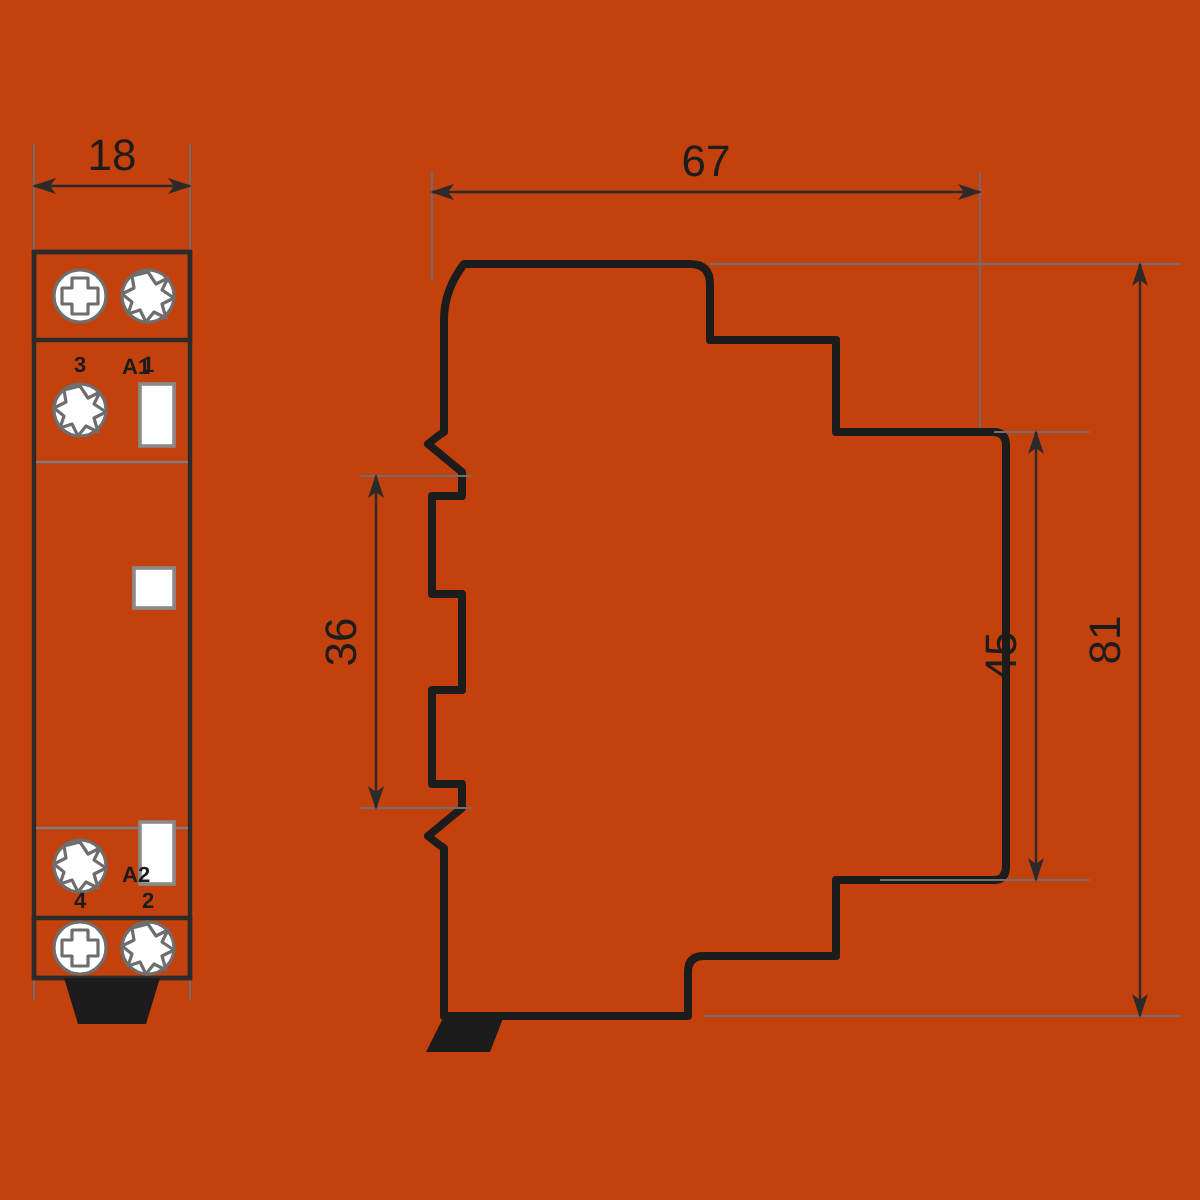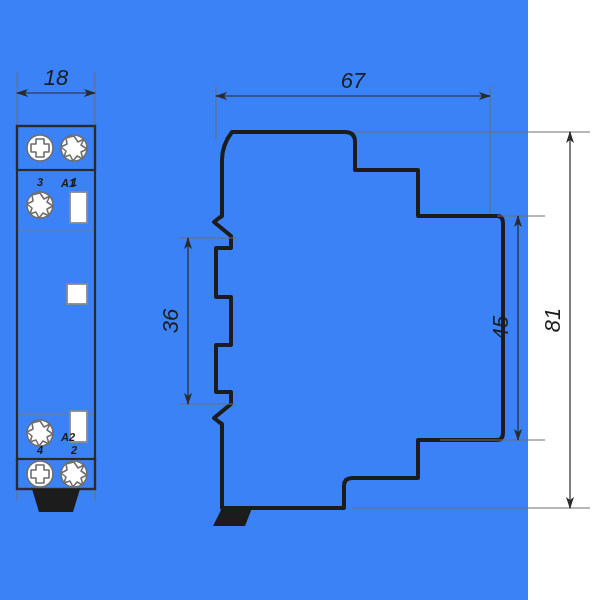--- a/index.html
+++ b/index.html
@@ -8,24 +8,23 @@
     background: #ffffff;
   }
   body {
     width: 600px;
     height: 600px;
     font-family: "Liberation Sans", sans-serif;
     overflow: hidden;
   }
   #drawing-root {
     position: relative;
-    width: 528px;
+    width: 600px;
     height: 600px;
-    background: #3b82f6;
-    font-style: italic;
+    background: #c2410c;
   }
   svg#tech-drawing {
     display: block;
     width: 600px;
     height: 600px;
   }
   .dim-text {
     font-family: "Liberation Sans", sans-serif;
     font-size: 22px;
     fill: #1c1c1c;

